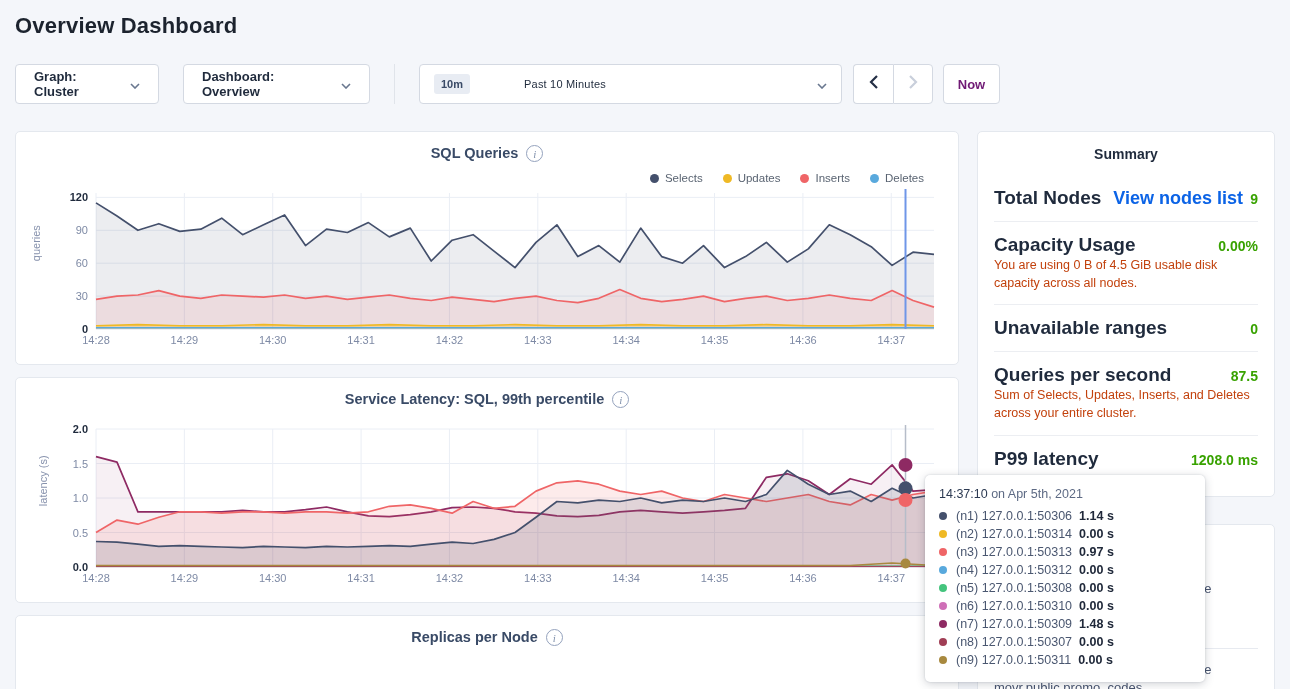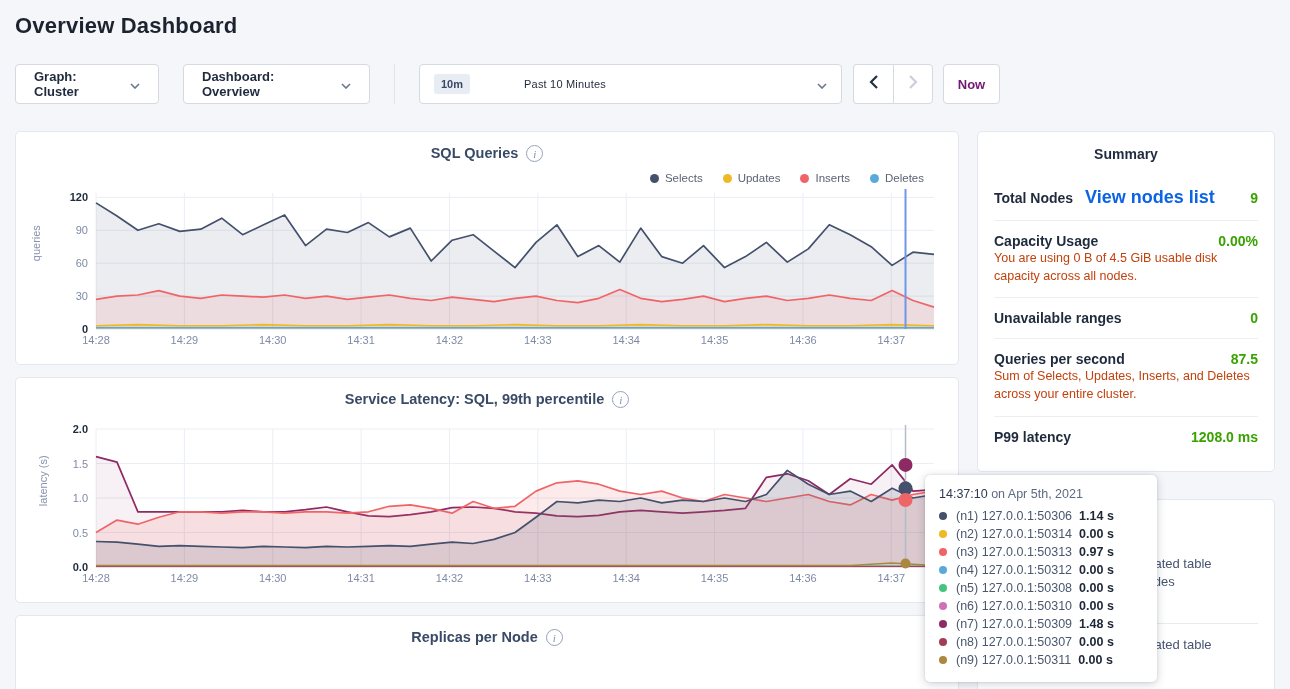--- a/index.html
+++ b/index.html
@@ -40,30 +40,30 @@
   .lgd-item { display:flex; align-items:center; gap:6px; }
   .lgd-dot { width:9px; height:9px; border-radius:50%; display:inline-block; }
   .ylab { position:absolute; left:2px; top:50%; transform:rotate(-90deg) translateX(30%); transform-origin:center; font-size:11px; color:#8792ad; }
   .chart-svg text { font-family:"Liberation Sans",sans-serif; }
   .spacer14 { height:14px; }
   
   .side-card { padding:14px 16px; }
   .side-head { text-align:center; font-size:14px; font-weight:700; color:#1f2a3c; padding-bottom:13px; }
   .srow { padding:12px 0; border-top:1px solid #eceef2; }
   .srow-line { display:flex; align-items:baseline; }
-  .srow-title { font-size:14px; font-weight:700; color:#1f2a3c; }
+  .srow-title { font-size:19px; font-weight:700; color:#1f2a3c; }
   .srow-link { font-size:18px; font-weight:700; color:#0b63e6; margin-left:12px; cursor:pointer; }
   .srow-val { margin-left:auto; font-size:14px; font-weight:700; color:#38a200; }
   .srow-desc { font-size:12.5px; color:#c2410c; line-height:1.45; margin-top:0; }
   .events-card { margin-top:27px; min-height:230px; }
   .evt-item { font-size:13px; color:#47536e; line-height:18px; padding:12px 0 32px 0; }
   .evt-item + .evt-item { border-top:1px solid #e7eaf0; padding-bottom:12px; }
   
   .tooltip {
-    position:absolute; left:925px; top:475px; width:232px; z-index:20;
+    position:absolute; left:925px; top:475px; width:280px; z-index:20;
     background:#fff; border-radius:5px; box-shadow:0 2px 10px rgba(40,50,70,.22), 0 0 2px rgba(40,50,70,.18);
     padding:12px 14px 13px 14px;
   }
   .tt-head { font-size:12.5px; color:#5d6a84; padding-bottom:6px; }
   .tt-time { color:#2c3a52; }
   .tt-row { display:flex; align-items:center; height:18px; font-size:12.5px; color:#4a5770; }
   .tt-dot { width:8px; height:8px; border-radius:50%; margin-right:9px; flex:none; }
   .tt-val { margin-left:7px; font-weight:700; color:#20293a; }
 </style>
 </head>

